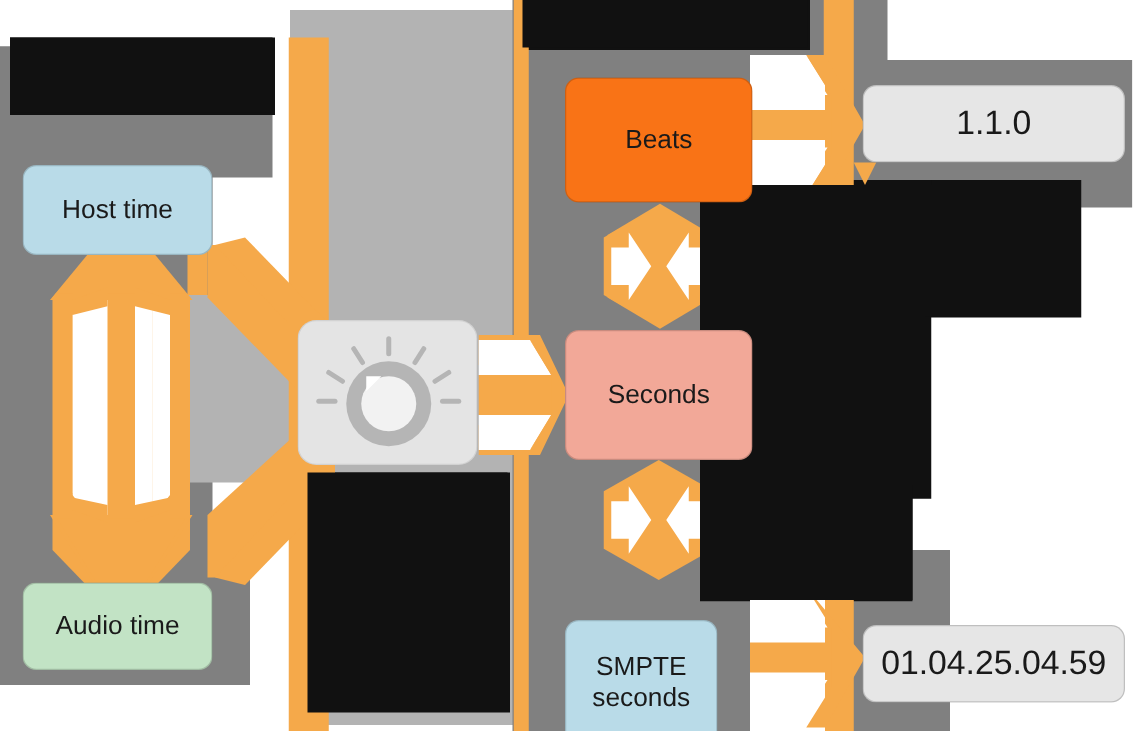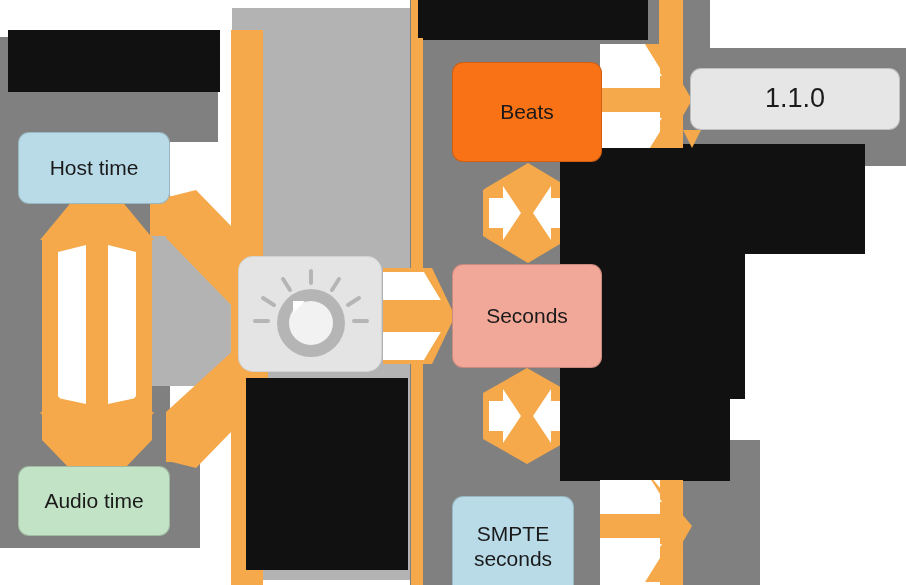--- a/index.html
+++ b/index.html
@@ -187,14 +187,17 @@
     <span>
       <span>SMPTE</span><br>
       <span>seconds</span>
     </span>
   </div>
 
   <div class="node value" style="left:690px; top:68px;  width:210px; height:62px;">
     <span>1.1.0</span>
   </div>
 
+  <div class="node value" style="left:690px; top:500px; width:210px; height:62px;">
+    <span>01.04.25.04.59</span>
+  </div>
 
 </div>
 
 </body></html>

